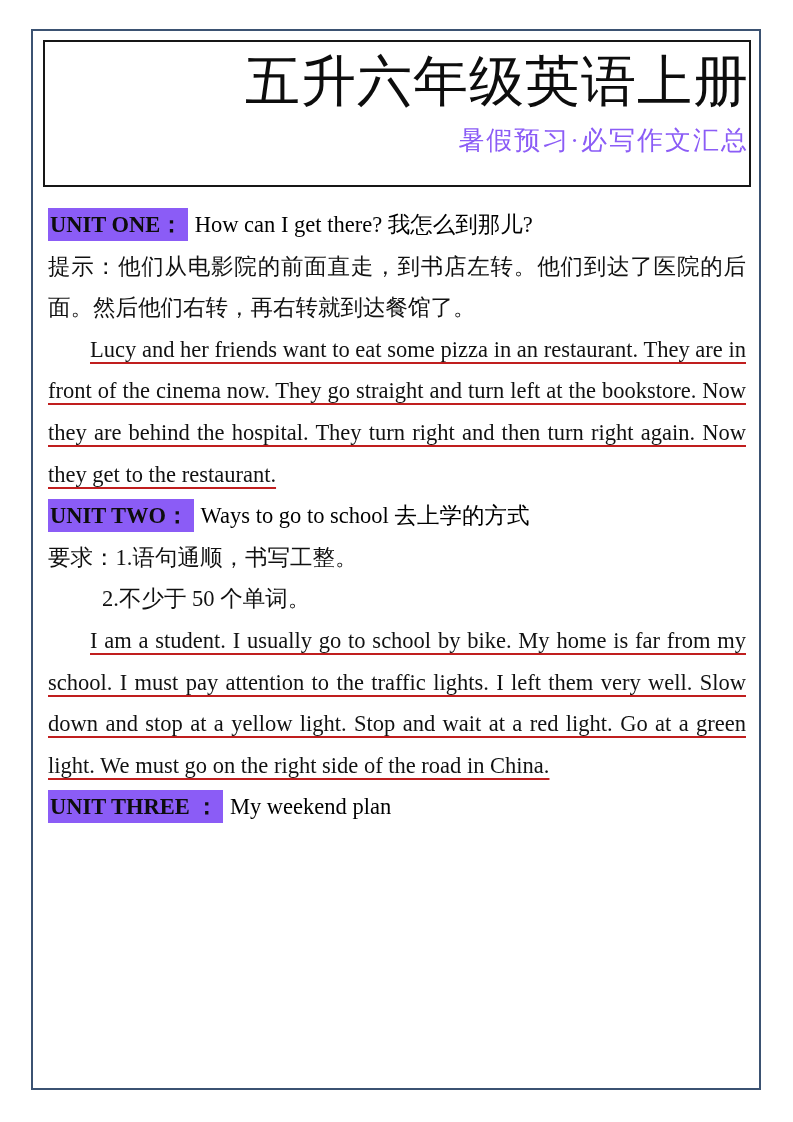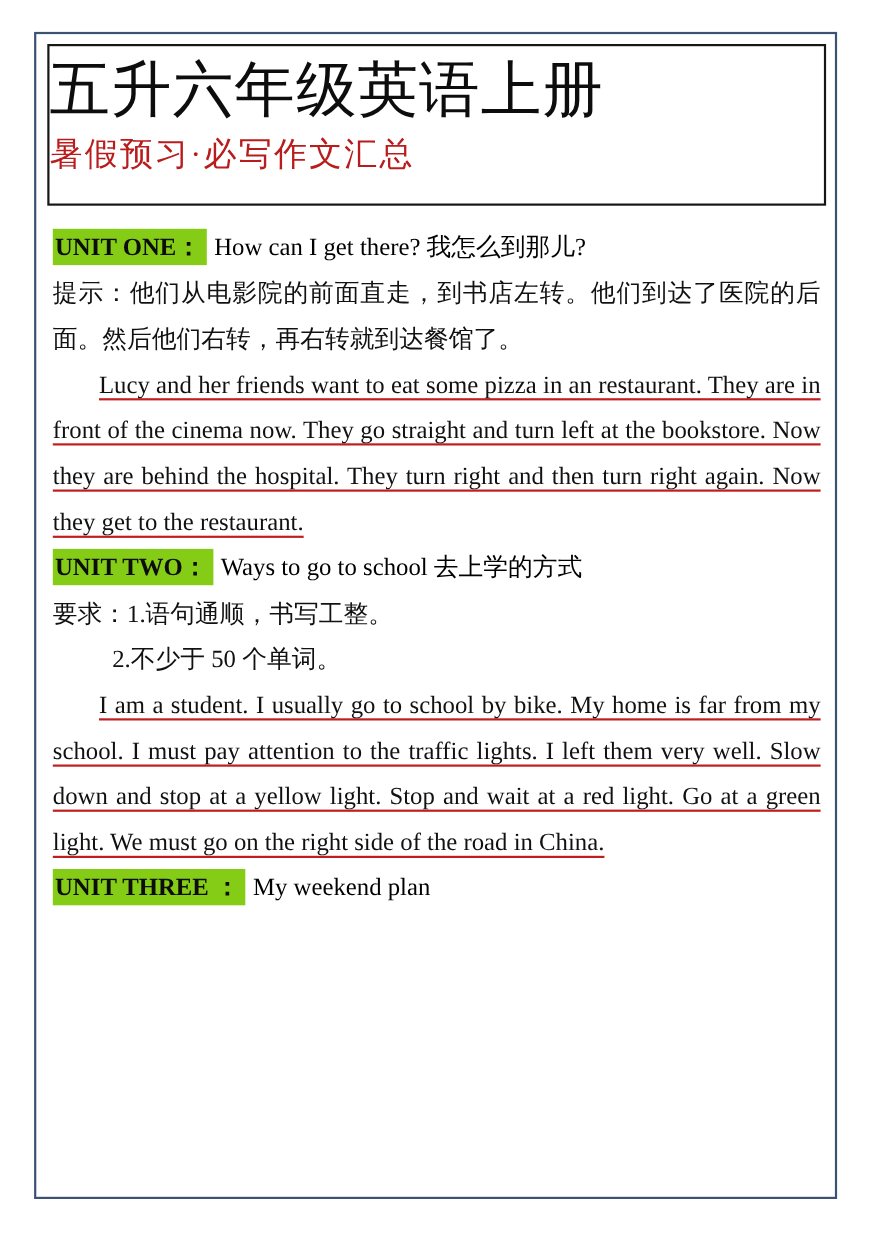--- a/index.html
+++ b/index.html
@@ -14,50 +14,50 @@
     position: absolute;
     left: 31px; top: 29px;
     width: 730px; height: 1061px;
     border: 2px solid #3b5272;
     background: #ffffff;
   }
   .title-box {
     margin: 9px 8px 0 10px;
     height: 147px;
     border: 2px solid #161616;
-    text-align: left;
+    text-align: right;
     overflow: hidden;
   }
   .doc-title {
     margin-top: 9px;
     font-size: 55px;
     line-height: 62px;
     letter-spacing: 1px;
     color: #0d0d0d;
     white-space: nowrap;
   }
   .doc-subtitle {
     margin-top: 8px;
-    font-size: 30px;
+    font-size: 26px;
     line-height: 40px;
     letter-spacing: 2px;
-    color: #b91c1c;
+    color: #8b5cf6;
     white-space: nowrap;
   }
   .content {
     padding: 17px 13px 0 15px;
     font-size: 22.5px;
     line-height: 41.6px;
   }
   .content p { margin: 0; text-align: justify; }
   .unit-line { white-space: nowrap; }
   .unit-label {
     font-weight: bold;
     color: #0d0d0d;
-    background: #84cc16;
+    background: #8b5cf6;
     padding: 4px 5px 4px 2px;
   }
   .unit-topic { color: #000000; margin-left: 7px; }
   .essay {
     text-indent: 42px;
     text-decoration: underline;
     text-decoration-color: #c01e1e;
     text-decoration-thickness: 2px;
     text-underline-offset: 5px;
   }

